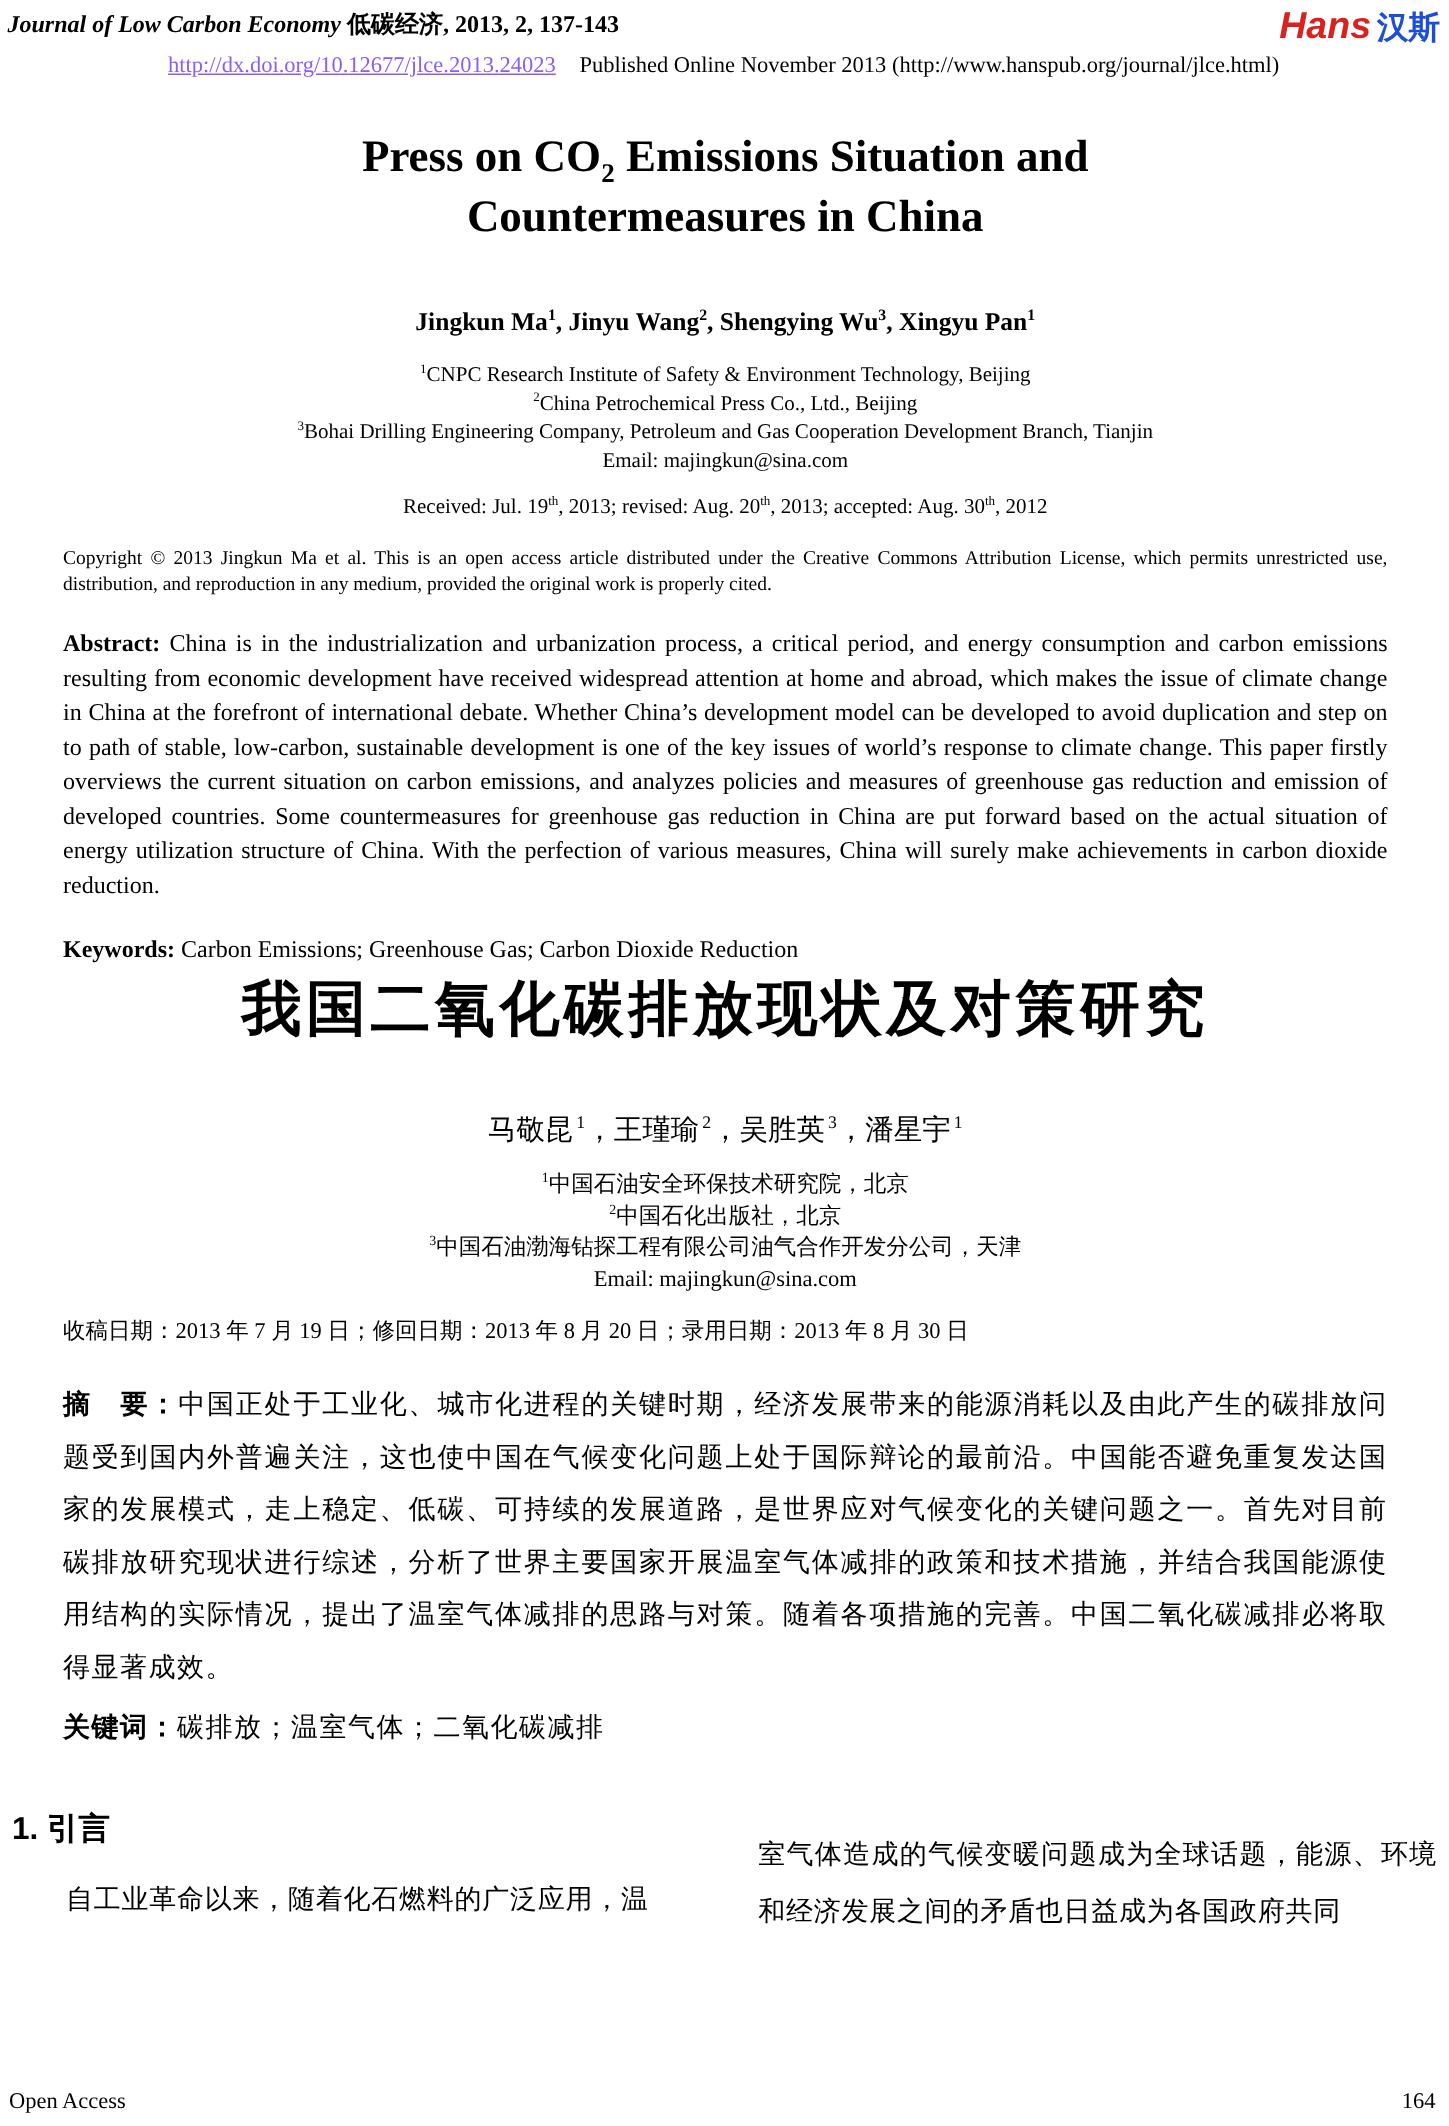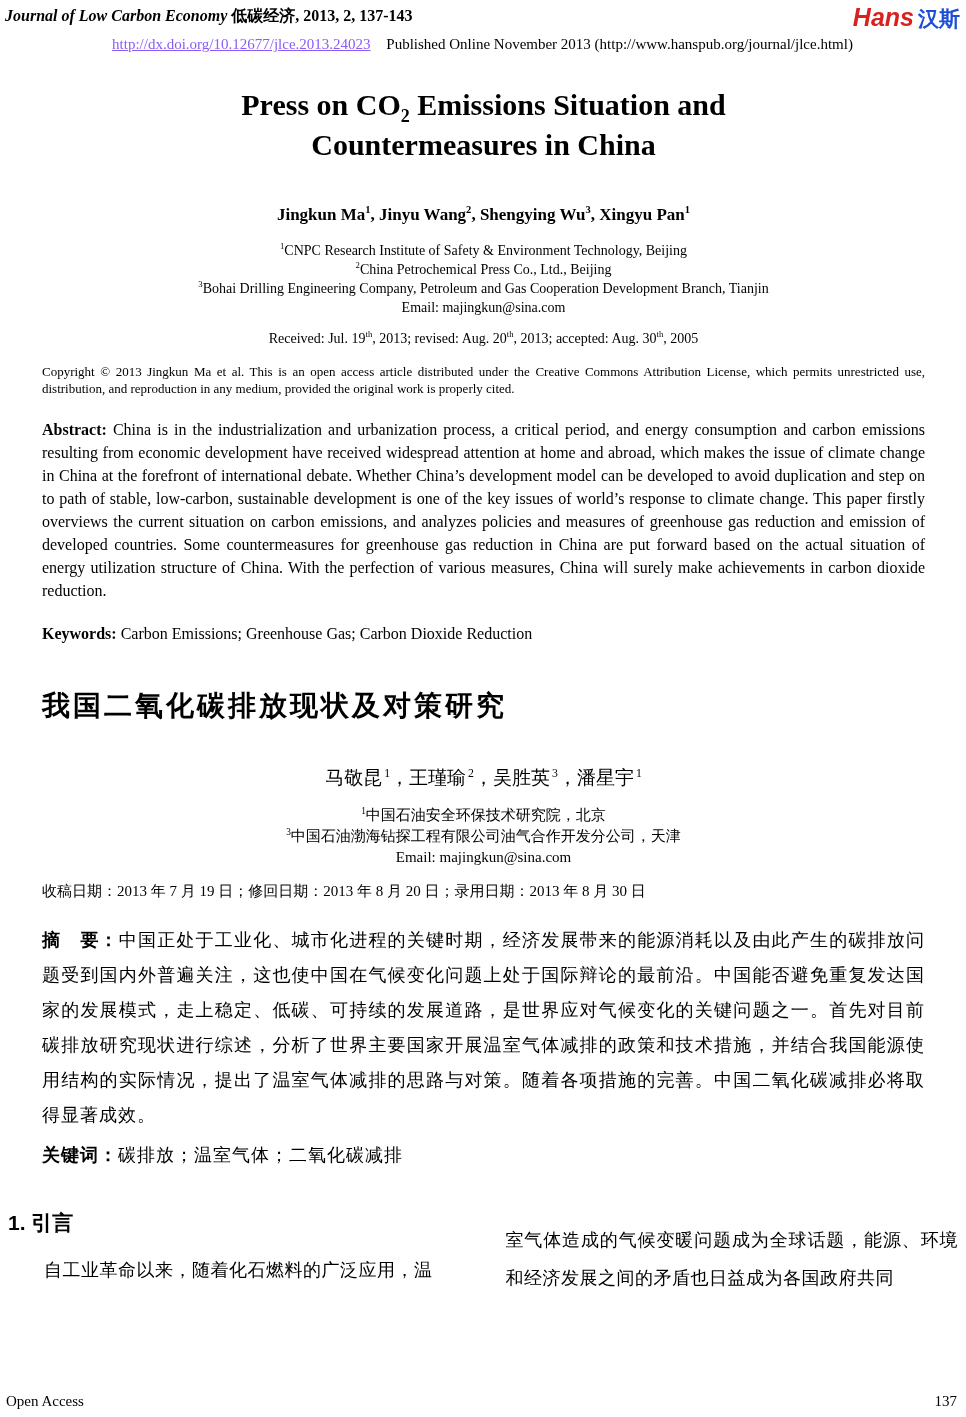--- a/index.html
+++ b/index.html
@@ -25,21 +25,21 @@
   .title-en{margin-top:32px;text-align:center;font-size:30px;font-weight:bold;line-height:40px;}
   .title-en sub{font-size:60%;line-height:0;}
   .authors-en{margin-top:40px;text-align:center;font-size:17px;font-weight:bold;}
   .affil-en{margin-top:16px;text-align:center;font-size:14px;line-height:19px;}
   .received-en{margin-top:14px;text-align:center;font-size:14px;}
   .copyright{margin-top:16px;font-size:13px;line-height:17px;text-align:justify;}
   .abstract-en{margin-top:21px;font-size:16px;line-height:23px;text-align:justify;}
   .keywords-en{margin-top:20px;font-size:16px;line-height:23px;}
   .b{font-weight:bold;}
   
-  .title-zh{margin-top:42px;font-size:28px;font-weight:bold;letter-spacing:3px;
+  .title-zh{text-align:center;font-size:40px;font-weight:bold;letter-spacing:3px;
             font-family:"Liberation Sans","DejaVu Sans",sans-serif;}
   .authors-zh{margin-top:40px;text-align:center;font-size:19px;}
   .authors-zh sup{margin-left:2px;}
   .affil-zh{margin-top:14px;text-align:center;font-size:15px;line-height:21px;}
   .dates-zh{margin-top:14px;text-align:left;font-size:15px;}
   .abstract-zh{margin-top:22px;font-size:18px;line-height:35px;letter-spacing:1px;text-align:justify;}
   .abstract-zh .lbl, .keywords-zh .lbl{font-family:"Liberation Sans","DejaVu Sans",sans-serif;font-weight:bold;}
   .keywords-zh{margin-top:10px;font-size:18px;letter-spacing:1px;}
   
   .body-section{margin:42px 8px 0 8px;}
@@ -85,41 +85,42 @@
   </div>
 
   <div class="affil-en">
     <div><sup>1</sup><span>CNPC Research Institute of Safety &amp; Environment Technology, Beijing</span></div>
     <div><sup>2</sup><span>China Petrochemical Press Co., Ltd., Beijing</span></div>
     <div><sup>3</sup><span>Bohai Drilling Engineering Company, Petroleum and Gas Cooperation Development Branch, Tianjin</span></div>
     <div>Email: majingkun@sina.com</div>
   </div>
 
   <div class="received-en">
-    <span>Received: Jul. 19</span><sup>th</sup><span>, 2013; revised: Aug. 20</span><sup>th</sup><span>, 2013; accepted: Aug. 30</span><sup>th</sup><span>, 2005</span>
+    <span>Received: Jul. 19</span><sup>th</sup><span>, 2013; revised: Aug. 20</span><sup>th</sup><span>, 2013; accepted: Aug. 30</span><sup>th</sup><span>, 2012</span>
   </div>
 
   <div class="copyright">Copyright © 2013 Jingkun Ma et al. This is an open access article distributed under the Creative Commons Attribution License, which permits unrestricted use, distribution, and reproduction in any medium, provided the original work is properly cited.</div>
 
   <div class="abstract-en">
     <span class="b">Abstract:</span><span> China is in the industrialization and urbanization process, a critical period, and energy consumption and carbon emissions resulting from economic development have received widespread attention at home and abroad, which makes the issue of climate change in China at the forefront of international debate. Whether China’s development model can be developed to avoid duplication and step on to path of stable, low-carbon, sustainable development is one of the key issues of world’s response to climate change. This paper firstly overviews the current situation on carbon emissions, and analyzes policies and measures of greenhouse gas reduction and emission of developed countries. Some countermeasures for greenhouse gas reduction in China are put forward based on the actual situation of energy utilization structure of China. With the perfection of various measures, China will surely make achievements in carbon dioxide reduction.</span>
   </div>
 
   <div class="keywords-en">
     <span class="b">Keywords:</span><span> Carbon Emissions; Greenhouse Gas; Carbon Dioxide Reduction</span>
   </div>
 
   <div class="title-zh">我国二氧化碳排放现状及对策研究</div>
 
   <div class="authors-zh">
     <span><span>马敬昆</span><sup>1</sup><span>，</span></span><span><span>王瑾瑜</span><sup>2</sup><span>，</span></span><span><span>吴胜英</span><sup>3</sup><span>，</span></span><span><span>潘星宇</span><sup>1</sup><span></span></span>
   </div>
 
   <div class="affil-zh">
     <div><sup>1</sup><span>中国石油安全环保技术研究院，北京</span></div>
+    <div><sup>2</sup><span>中国石化出版社，北京</span></div>
     <div><sup>3</sup><span>中国石油渤海钻探工程有限公司油气合作开发分公司，天津</span></div>
     <div>Email: majingkun@sina.com</div>
   </div>
 
   <div class="dates-zh">收稿日期：2013 年 7 月 19 日；修回日期：2013 年 8 月 20 日；录用日期：2013 年 8 月 30 日</div>
 
   <div class="abstract-zh">
     <span class="lbl">摘　要：</span><span>中国正处于工业化、城市化进程的关键时期，经济发展带来的能源消耗以及由此产生的碳排放问题受到国内外普遍关注，这也使中国在气候变化问题上处于国际辩论的最前沿。中国能否避免重复发达国家的发展模式，走上稳定、低碳、可持续的发展道路，是世界应对气候变化的关键问题之一。首先对目前碳排放研究现状进行综述，分析了世界主要国家开展温室气体减排的政策和技术措施，并结合我国能源使用结构的实际情况，提出了温室气体减排的思路与对策。随着各项措施的完善。中国二氧化碳减排必将取得显著成效。</span>
   </div>
 
@@ -136,14 +137,14 @@
       <p class="body-par">自工业革命以来，随着化石燃料的广泛应用，温</p>
     </div>
     <div class="col col-right">
       <p class="body-par">室气体造成的气候变暖问题成为全球话题，能源、环境和经济发展之间的矛盾也日益成为各国政府共同</p>
     </div>
   </div>
 </div>
 
 <div class="footer">
   <span>Open Access</span>
-  <span>137</span>
+  <span>164</span>
 </div>
 
 </body></html>

